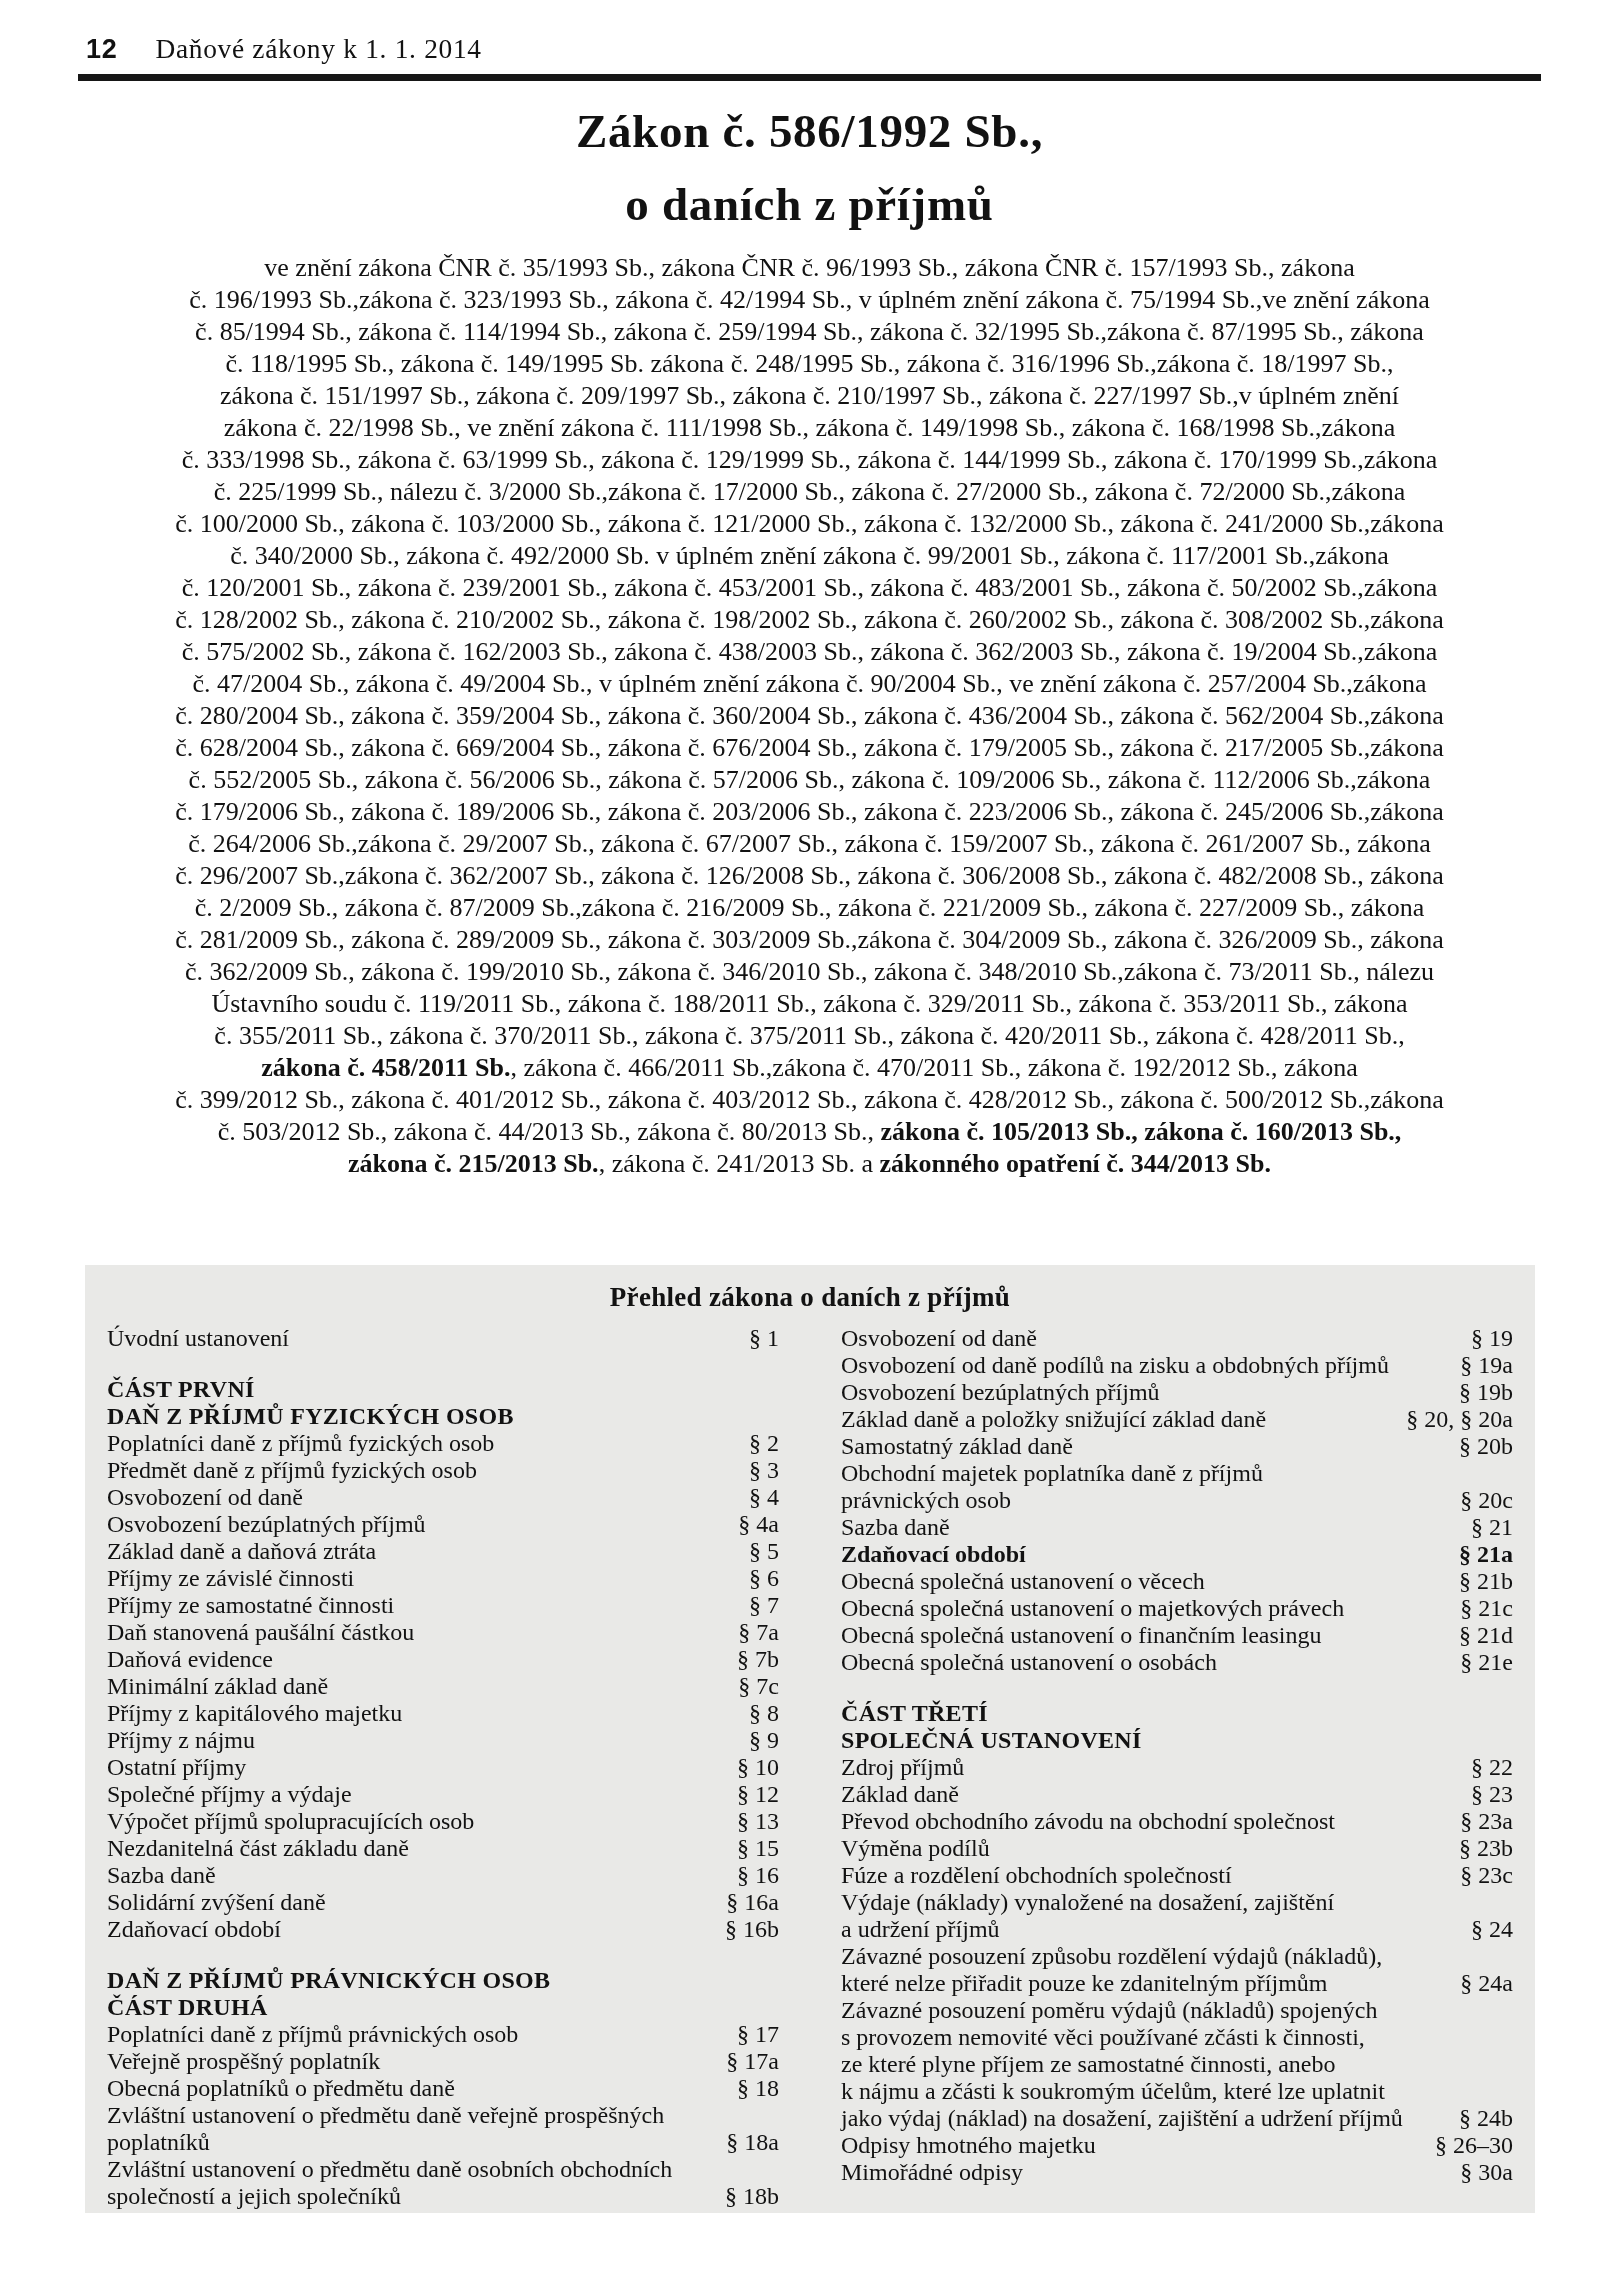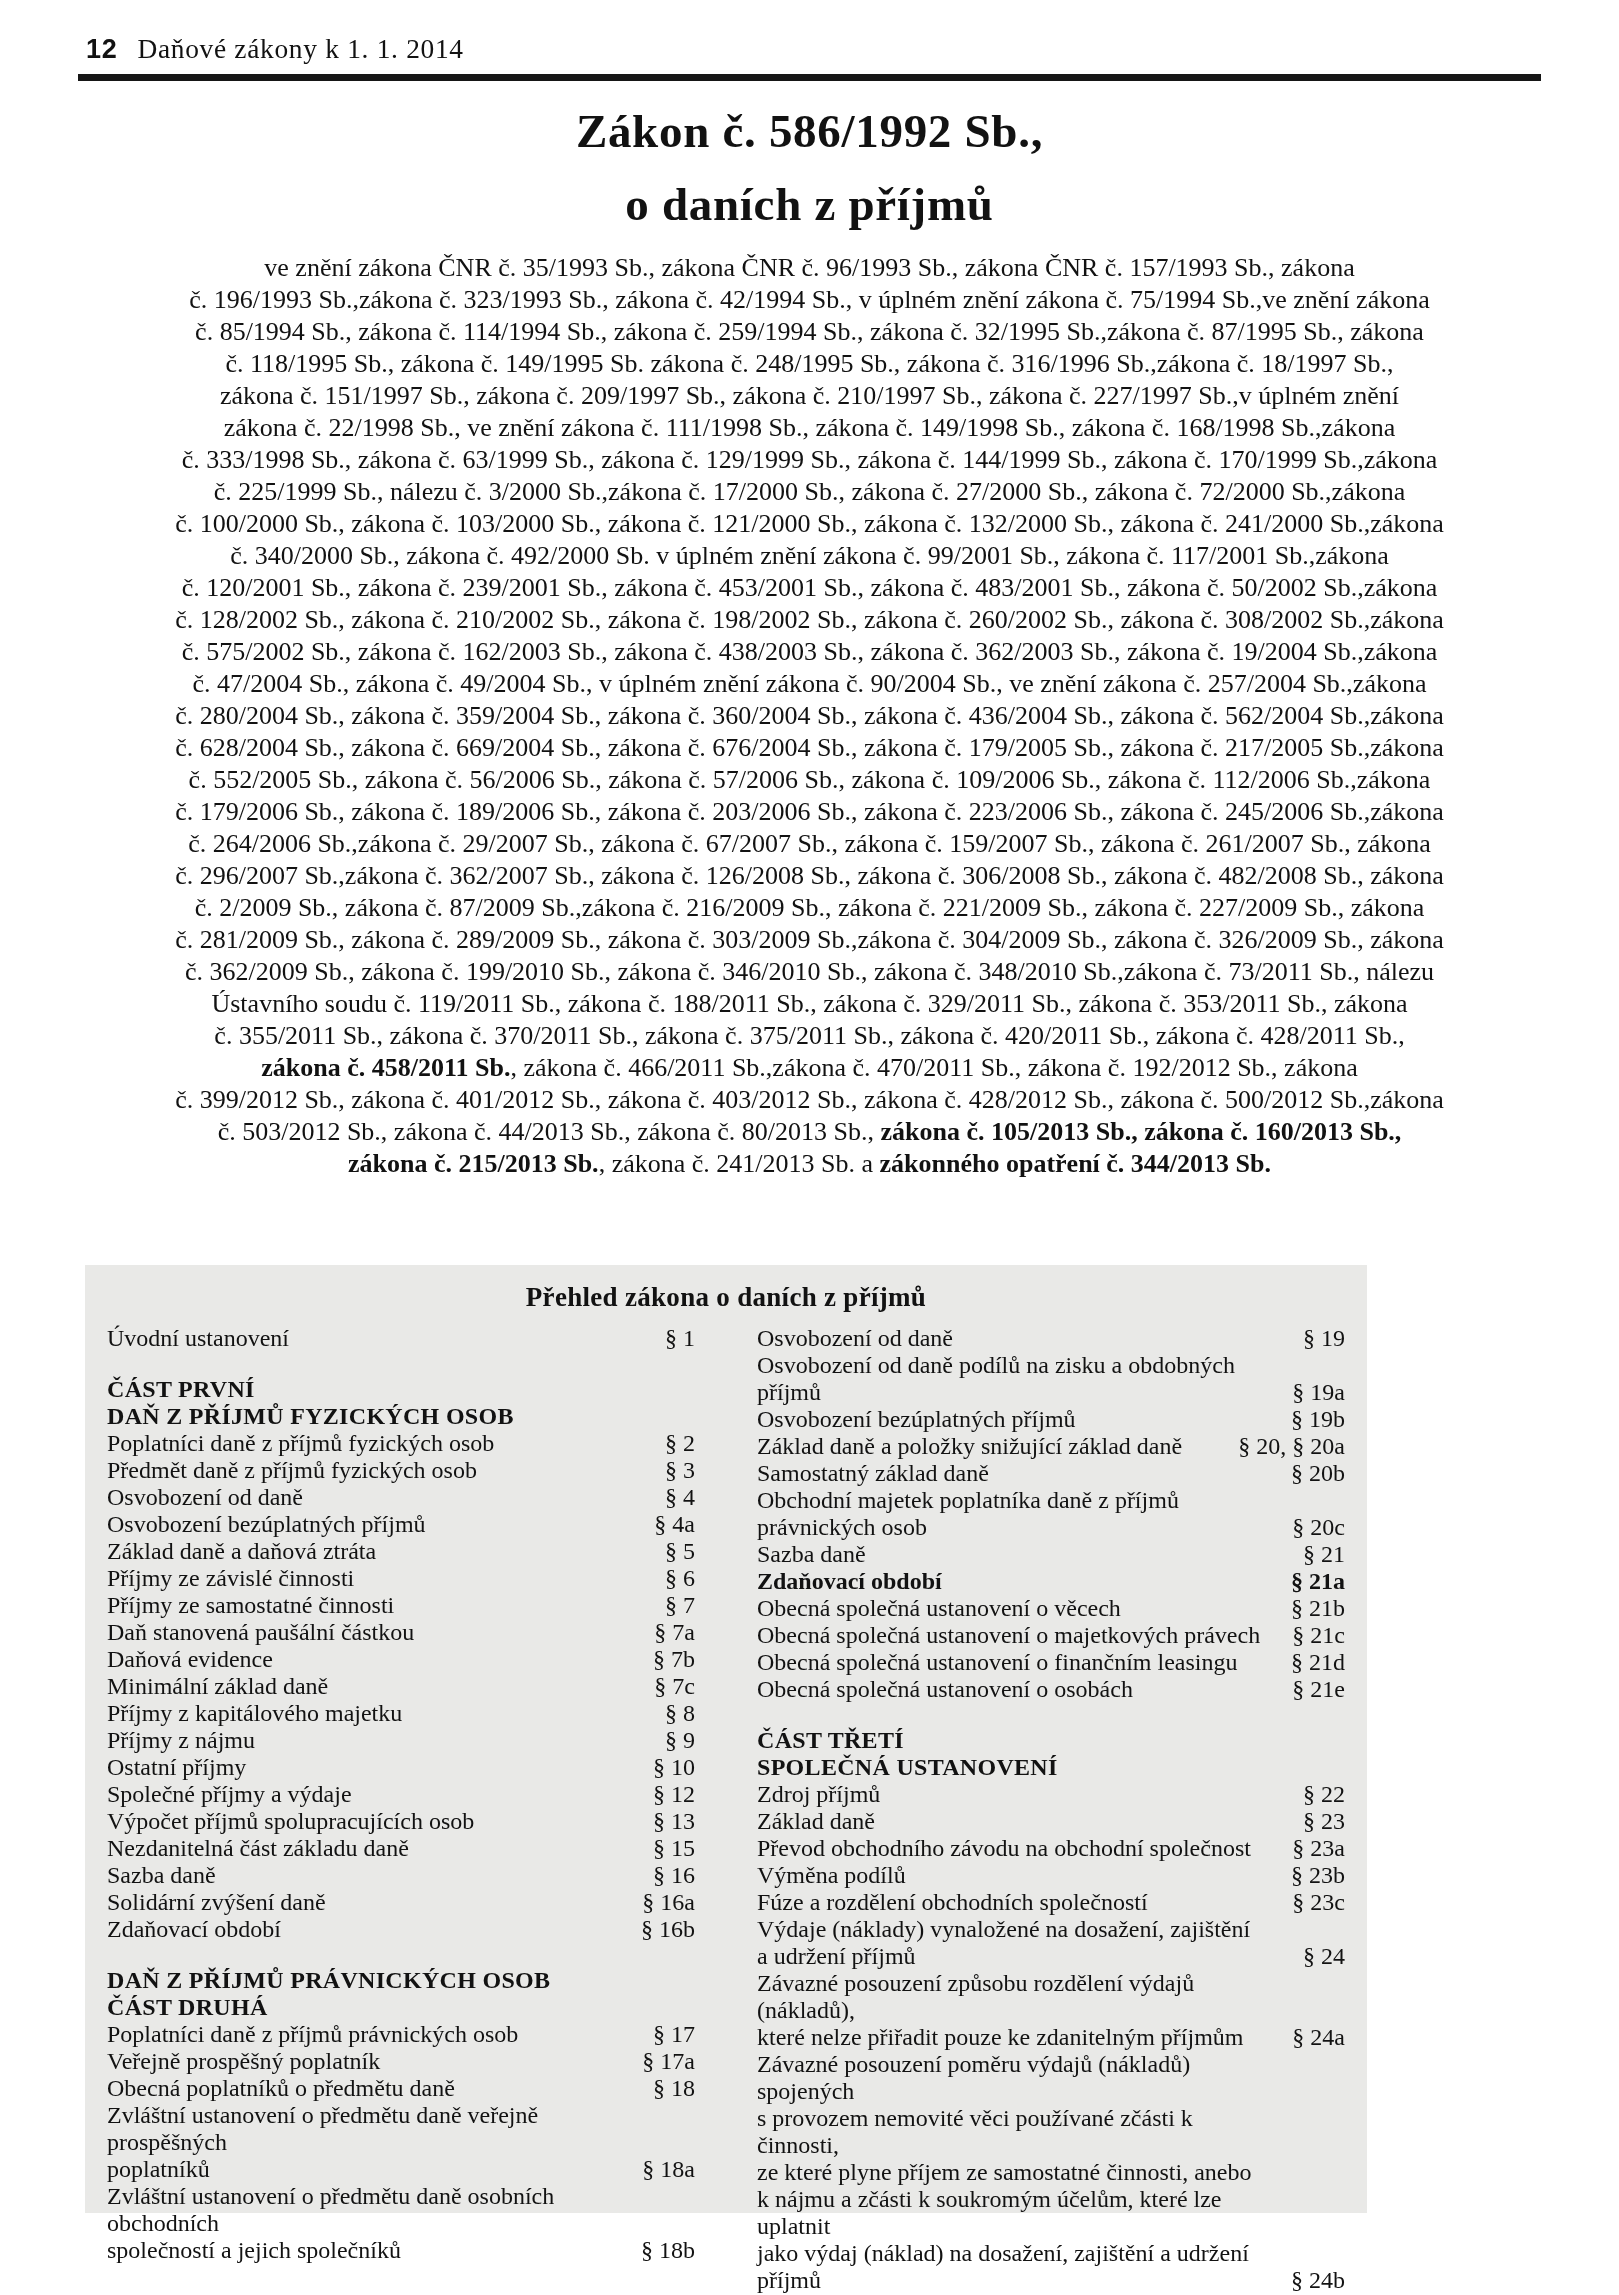--- a/index.html
+++ b/index.html
@@ -1,34 +1,34 @@
 <!DOCTYPE html>
 <html style="font-size:10.4px"><head>
 <meta charset="utf-8">
 <style>
   html,body{margin:0;padding:0;background:#ffffff;}
   body{width:1619px;height:2295px;position:relative;font-family:"Liberation Serif",serif;color:#121212;}
   .page{position:absolute;inset:0;background:#ffffff;overflow:hidden;}
 
   
-  .hdr{position:absolute;top:34px;left:86px;right:86px;display:flex;align-items:baseline;gap:20px;}
+  .hdr{position:absolute;top:34px;left:86px;right:86px;display:flex;align-items:baseline;gap:38px;}
   .hdr .pnum{font-family:"Liberation Sans",sans-serif;font-weight:bold;font-size:27px;letter-spacing:0.7px;}
   .hdr .htitle{font-size:27.4px;letter-spacing:0.7px;}
   .hrule{position:absolute;top:74px;left:78px;right:78px;height:6.5px;background:#161616;}
 
   
   .law-title{position:absolute;top:95px;left:0;right:0;text-align:center;font-weight:bold;font-size:47px;line-height:73px;letter-spacing:0.7px;}
 
   
   .amend{position:absolute;top:252px;left:78px;right:78px;text-align:center;font-size:26px;}
   .amend .pline{line-height:32px;white-space:nowrap;}
   .amend .b{font-weight:bold;}
 
   
-  .obox{position:absolute;top:1265px;left:85px;width:1282px;height:948px;background:#e9e9e7;box-sizing:border-box;padding:17px 22px 15.7px 22px;}
+  .obox{position:absolute;top:1265px;left:85px;width:1450px;height:948px;background:#e9e9e7;box-sizing:border-box;padding:17px 22px 15.7px 22px;}
   .obox h2{margin:0 0 11.7px 0;text-align:center;font-size:27px;font-weight:bold;letter-spacing:0.3px;}
   .cols{display:flex;gap:62px;}
   .col{flex:1;min-width:0;font-size:24px;line-height:27px;}
   .trow{display:flex;justify-content:space-between;align-items:flex-end;gap:15.7px;}
   .trow .lbl{min-width:0;}
   .trow .ref{white-space:nowrap;}
   .trow.bold{font-weight:bold;}
   .thead{font-weight:bold;letter-spacing:0.3px;}
   .tspacer{height:24px;}
 </style>

